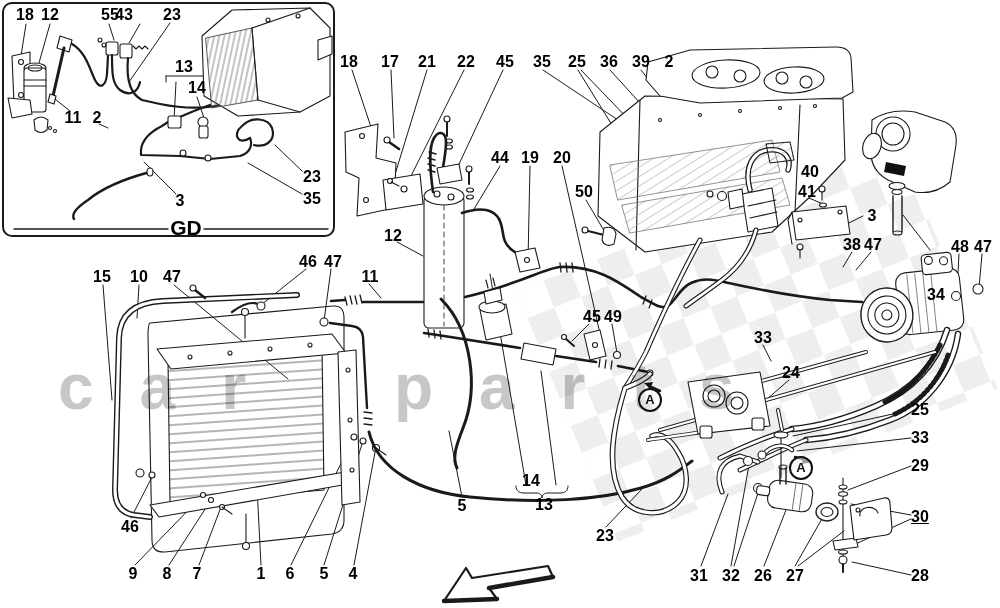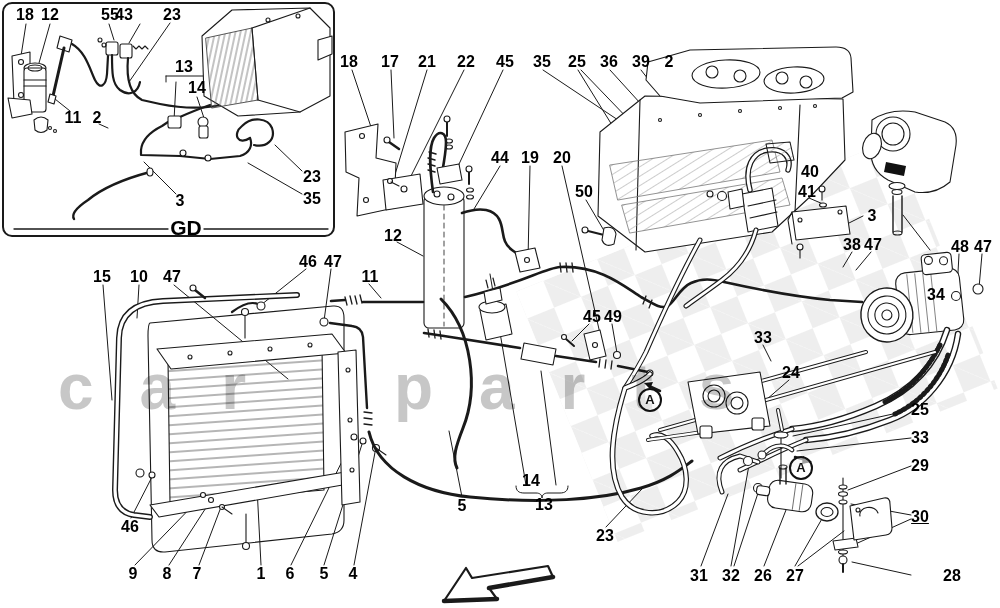--- a/index.html
+++ b/index.html
@@ -485,21 +485,21 @@
       <span class="co" style="left: 308px; top: 262px;">46</span>
       <span class="co" style="left: 333px; top: 262px;">47</span>
       <span class="co" style="left: 592px; top: 317px;">45</span>
       <span class="co" style="left: 613px; top: 317px;">49</span>
       <span class="co" style="left: 763px; top: 338px;">33</span>
       <span class="co" style="left: 791px; top: 373px;">24</span>
       <span class="co" style="left: 920px; top: 410px;">25</span>
       <span class="co" style="left: 920px; top: 438px;">33</span>
       <span class="co" style="left: 920px; top: 466px;">29</span>
       <span class="co" style="left: 920px; top: 517px; text-decoration: underline;">30</span>
-      <span class="co" style="left: 952px; top: 576px;">28</span>
+      <span class="co" style="left: 920px; top: 576px;">28</span>
       <span class="co" style="left: 699px; top: 576px;">31</span>
       <span class="co" style="left: 731px; top: 576px;">32</span>
       <span class="co" style="left: 763px; top: 576px;">26</span>
       <span class="co" style="left: 795px; top: 576px;">27</span>
       <span class="co" style="left: 130px; top: 527px;">46</span>
       <span class="co" style="left: 133px; top: 574px;">9</span>
       <span class="co" style="left: 167px; top: 574px;">8</span>
       <span class="co" style="left: 197px; top: 574px;">7</span>
       <span class="co" style="left: 261px; top: 574px;">1</span>
       <span class="co" style="left: 290px; top: 574px;">6</span>

